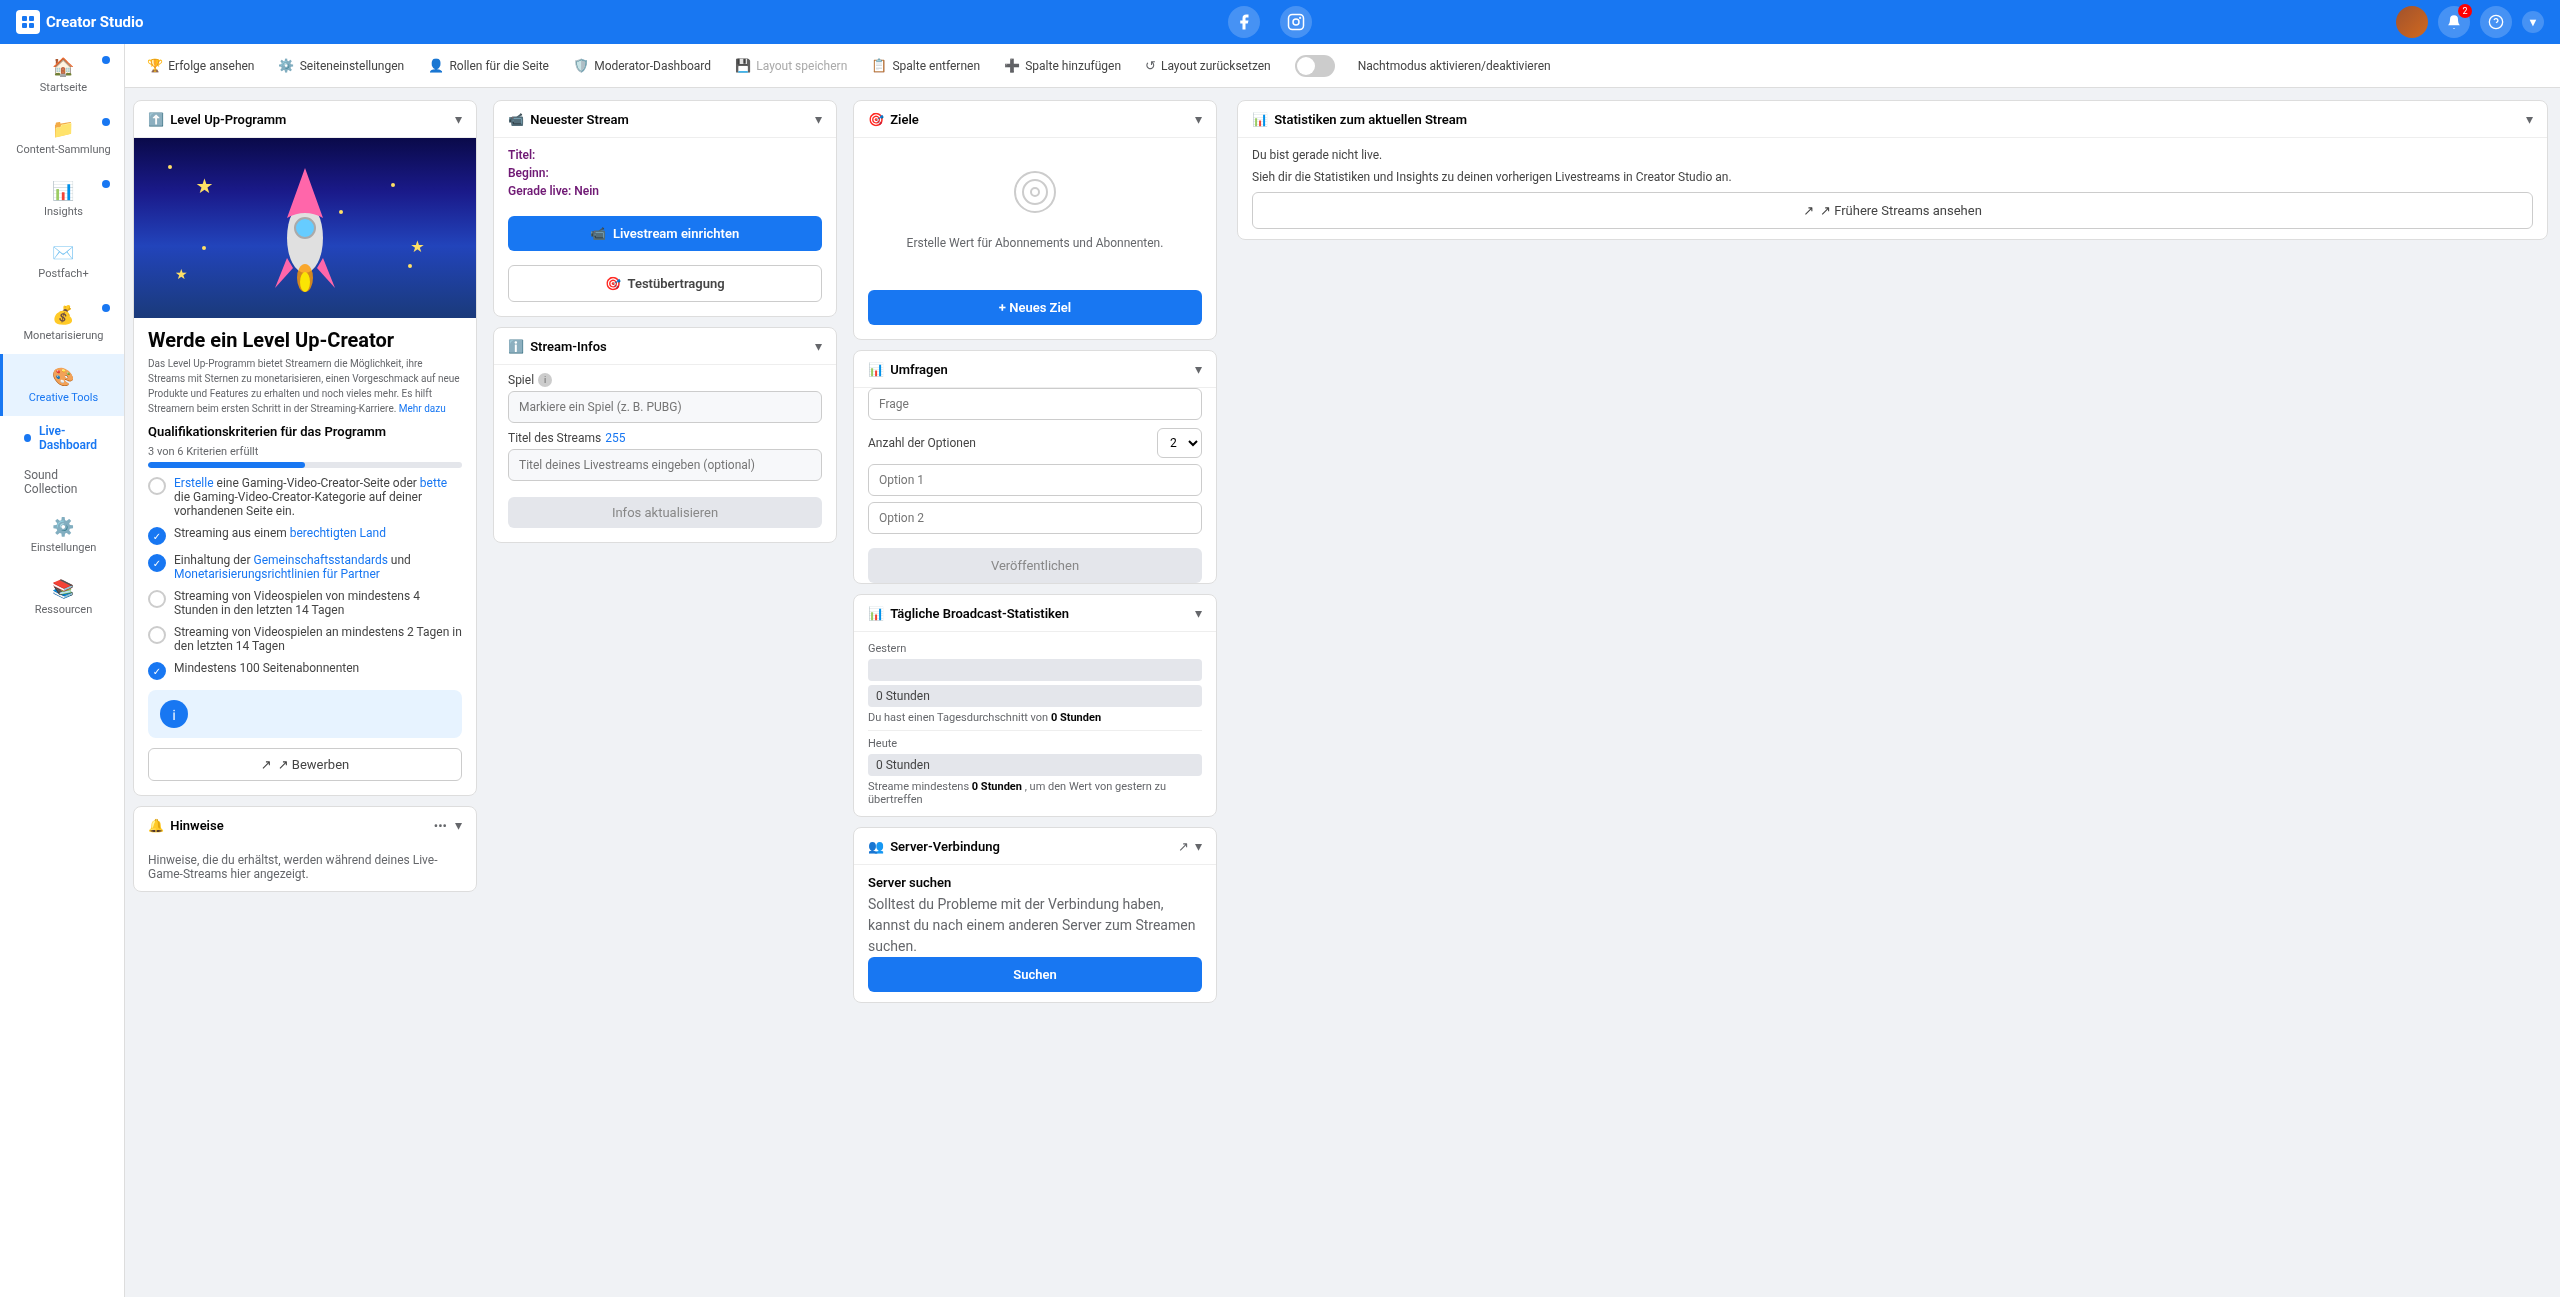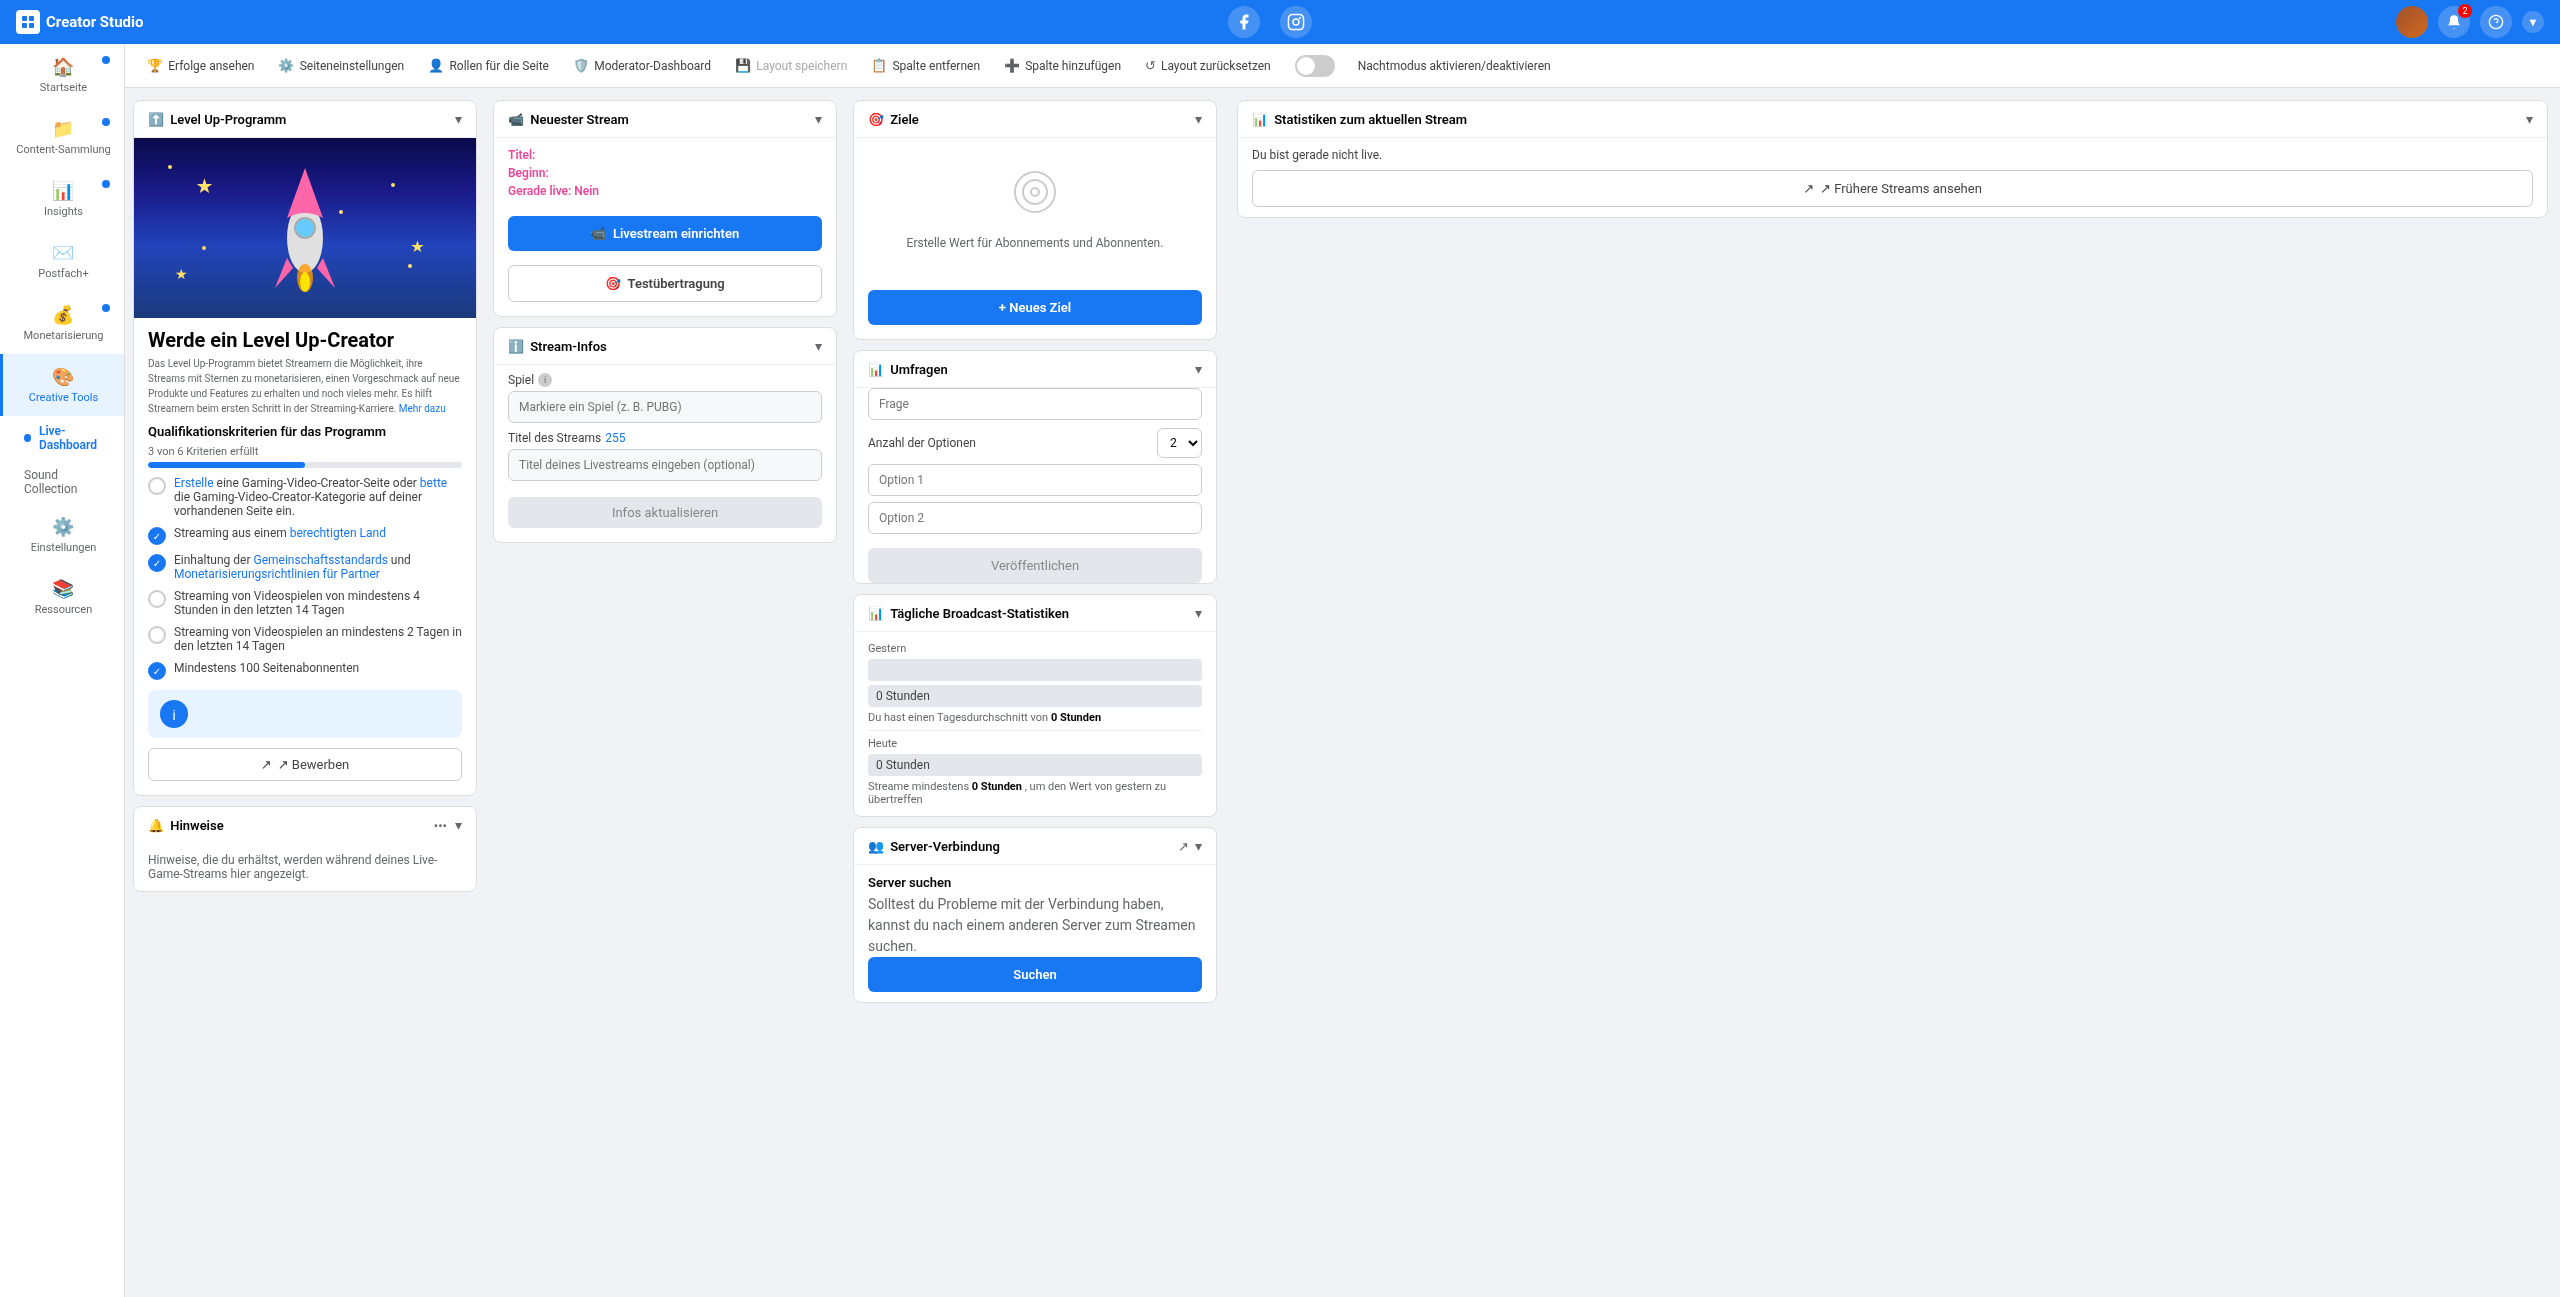--- a/index.html
+++ b/index.html
@@ -159,21 +159,21 @@
     .apply-btn { margin: 8px 14px 14px; width: calc(100% - 28px); padding: 8px; border: 1px solid #ccc; border-radius: 6px; background: white; cursor: pointer; font-size: 13px; color: #444; display: flex; align-items: center; justify-content: center; gap: 6px; }
 
     
     .notif-card-header { display: flex; align-items: center; justify-content: space-between; padding: 10px 14px; }
     .notif-title { display: flex; align-items: center; gap: 6px; font-weight: 600; font-size: 13px; }
     .notif-actions { display: flex; align-items: center; gap: 8px; color: #65676b; cursor: pointer; }
     .notif-body { padding: 10px 14px; font-size: 12px; color: #65676b; }
 
     
     .stream-meta { padding: 10px 14px; }
-    .stream-meta-row { font-size: 12px; color: #ec4899; margin-bottom: 4px; }
+    .stream-meta-row { font-size: 12px; color: #701a75; margin-bottom: 4px; }
     .stream-meta-row span { font-weight: 600; }
     .stream-btn { margin: 4px 14px; display: flex; align-items: center; justify-content: center; gap: 6px; padding: 10px; border-radius: 6px; cursor: pointer; font-size: 13px; font-weight: 600; }
     .stream-btn.primary { background: #1877f2; color: white; border: none; width: calc(100% - 28px); }
     .stream-btn.secondary { background: white; border: 1px solid #ccc; color: #444; width: calc(100% - 28px); }
 
     
     .stream-info-label { font-size: 12px; color: #444; margin: 8px 14px 4px; display: flex; align-items: center; gap: 4px; }
     .stream-info-input { margin: 0 14px 8px; display: block; width: calc(100% - 28px); padding: 8px 10px; border: 1px solid #ccc; border-radius: 6px; font-size: 12px; color: #444; background: #f7f8fa; }
     .char-count { float: right; color: #1877f2; font-size: 12px; }
     .update-btn { margin: 8px 14px 14px; width: calc(100% - 28px); padding: 8px; border: none; border-radius: 6px; background: #e4e6eb; color: #888; cursor: not-allowed; font-size: 13px; }
@@ -654,20 +654,21 @@
     <div class="card">
       <div class="card-header">
         <div class="card-header-title">
           <span>📊</span>
           <span>Statistiken zum aktuellen Stream</span>
         </div>
         <span class="collapse-icon">▾</span>
       </div>
       <div class="stats-body">
         <div class="stats-offline">Du bist gerade nicht live.</div>
+        <div class="stats-offline">Sieh dir die Statistiken und Insights zu deinen vorherigen Livestreams in Creator Studio an.</div>
         <button class="prev-streams-btn">
           <span>↗</span>
           <span>↗ Frühere Streams ansehen</span>
         </button>
       </div>
     </div>
   </div>
 
 </div>
 

